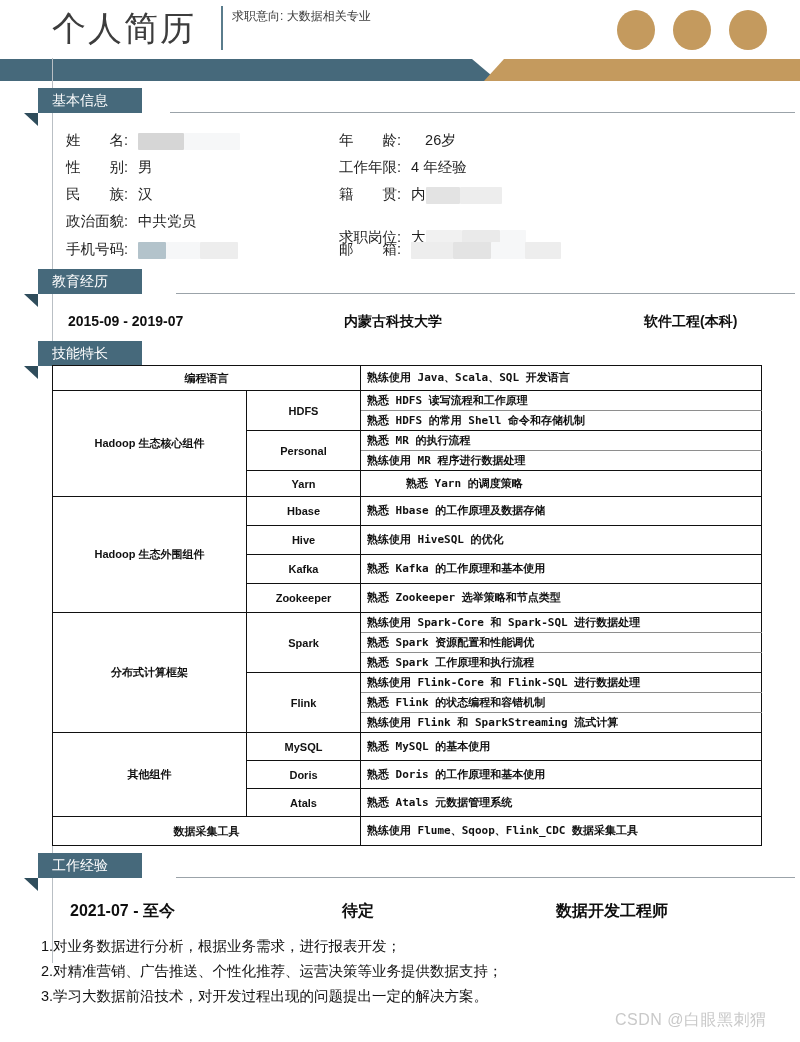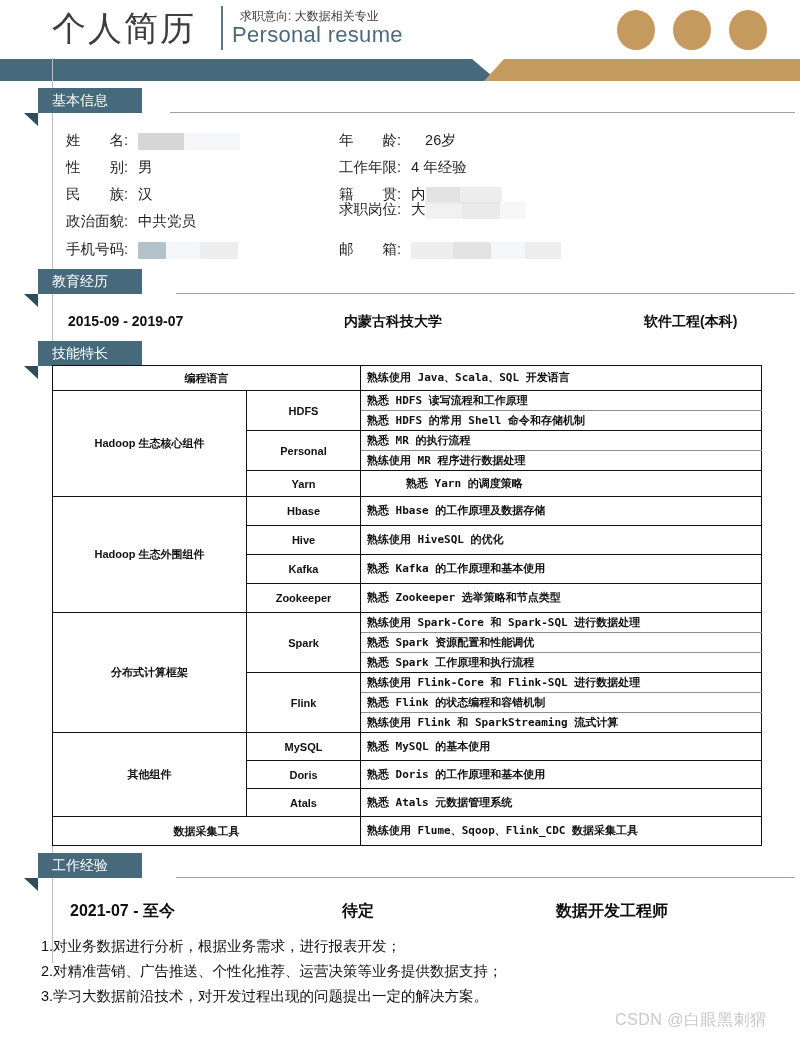--- a/index.html
+++ b/index.html
@@ -12,21 +12,21 @@
     color:#1a1a1a;
   }
   
   .header{position:absolute;left:0;top:0;width:800px;height:58px;}
   .hdr-title{
     position:absolute;left:52px;top:6px;
     font-size:34px;letter-spacing:2px;color:#3d3d3d;font-weight:400;
     font-family:"DejaVu Sans",sans-serif;
   }
   .hdr-divider{position:absolute;left:221px;top:6px;width:2px;height:44px;background:#5a7c8c;}
-  .hdr-obj{position:absolute;left:232px;top:8px;font-size:12px;color:#3b3b3b;margin-left:8px;}
+  .hdr-obj{position:absolute;left:232px;top:8px;font-size:12px;color:#3b3b3b;}
   .hdr-en{position:absolute;left:232px;top:22px;font-size:22px;color:#4b6b7d;letter-spacing:.3px;}
   .dots{position:absolute;left:617px;top:10px;width:170px;height:40px;}
   .dot{position:absolute;top:0;width:38px;height:40px;border-radius:50%;background:#c49a5e;}
   .dot.d1{left:0;}
   .dot.d2{left:56px;}
   .dot.d3{left:112px;}
 
   .band-wrap{position:absolute;left:0;top:59px;width:800px;height:22px;}
   .band-teal{
     position:absolute;left:0;top:0;height:22px;width:498px;background:#46697b;
@@ -108,21 +108,20 @@
     font-size:16px;color:#c9c9c9;letter-spacing:.5px;
   }
 </style>
 </head>
 <body>
 
 <div class="header">
   <div class="hdr-title">个人简历</div>
   <div class="hdr-divider"></div>
   <div class="hdr-obj">求职意向: 大数据相关专业</div>
-  <div class="hdr-en">Personal resume</div>
   <div class="dots">
     <span class="dot d1"></span>
     <span class="dot d2"></span>
     <span class="dot d3"></span>
   </div>
 </div>
 <div class="band-wrap">
   <div class="band-teal"></div>
   <div class="band-gold"></div>
 </div>
@@ -165,21 +164,21 @@
     <span class="val" style="margin-left:20px;">26岁</span>
   </div>
   <div class="info-row" style="left:339px;top:158px;">
     <span class="lbl">工作年限:</span>
     <span class="val" style="margin-left:6px;">4 年经验</span>
   </div>
   <div class="info-row" style="left:339px;top:185px;">
     <span class="lbl">籍　　贯:</span>
     <span class="val" style="margin-left:6px;">内</span><span class="redact rd-d" style="width:34px;"></span><span class="redact rd-b" style="width:42px;"></span>
   </div>
-  <div class="info-row" style="left:339px;top:200px;">
+  <div class="info-row" style="left:339px;top:228px;">
     <span class="lbl">求职岗位:</span>
     <span class="val" style="margin-left:6px;">大</span><span class="redact rd-b" style="width:36px;opacity:.8;"></span><span class="redact rd-d" style="width:38px;opacity:.75;"></span><span class="redact rd-c" style="width:26px;"></span>
   </div>
   <div class="info-row" style="left:339px;top:240px;">
     <span class="lbl">邮　　箱:</span>
     <span class="redact rd-b" style="width:42px;margin-left:6px;"></span><span class="redact rd-d" style="width:38px;"></span><span class="redact rd-c" style="width:34px;"></span><span class="redact rd-b" style="width:36px;"></span>
   </div>
 </div>
 
 <div class="section" style="left:38px;top:269px;">

